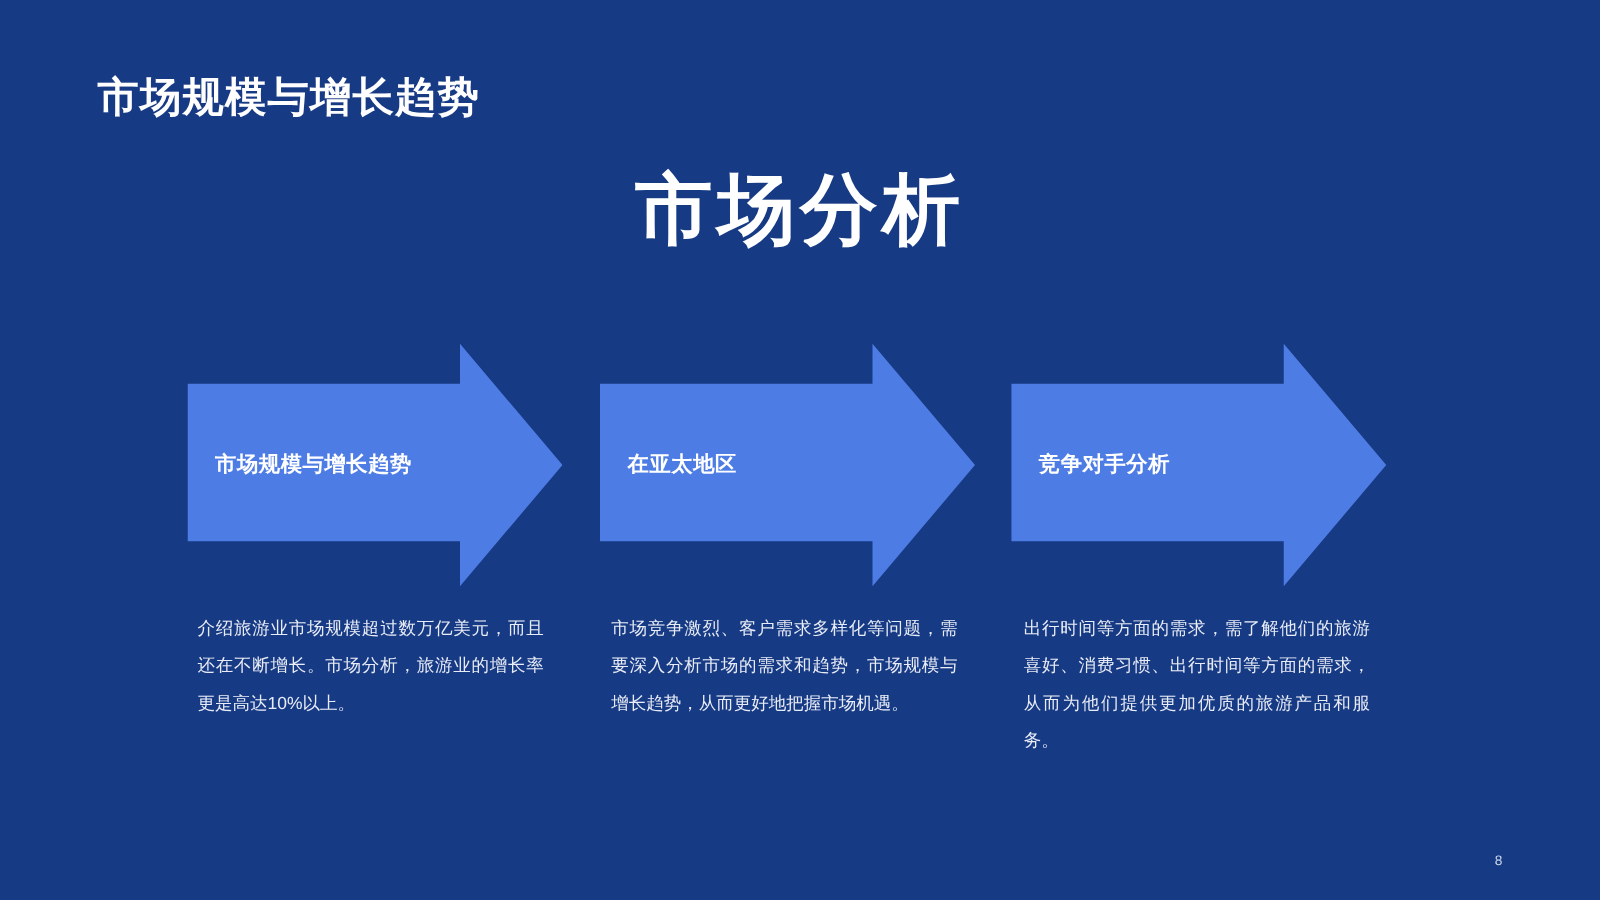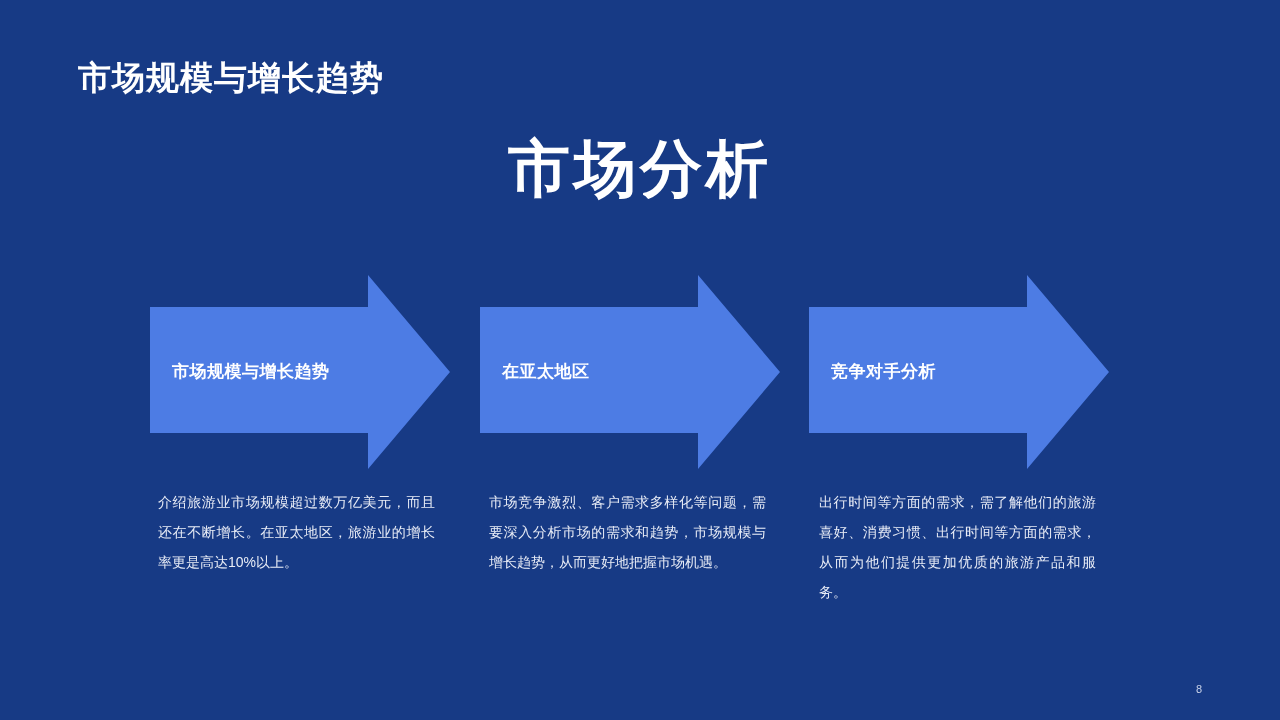--- a/index.html
+++ b/index.html
@@ -150,20 +150,20 @@
     <div class="arrow-step step-3">
       <svg class="arrow-shape" viewBox="0 0 300 200" preserveAspectRatio="none">
         <polygon points="0,35 218,35 218,3 300,100 218,197 218,161 0,161" fill="#4d7ce4"></polygon>
       </svg>
       <div class="arrow-label">竞争对手分析</div>
     </div>
 
   </div>
 
   <div id="desc-row">
-    <div class="desc-block col-1">介绍旅游业市场规模超过数万亿美元，而且还在不断增长。在亚太地区，旅游业的增长率更是高达10%以上。</div>
+    <div class="desc-block col-1">介绍旅游业市场规模超过数万亿美元，而且还在不断增长。市场分析，旅游业的增长率更是高达10%以上。</div>
     <div class="desc-block col-2">市场竞争激烈、客户需求多样化等问题，需要深入分析市场的需求和趋势，市场规模与增长趋势，从而更好地把握市场机遇。</div>
     <div class="desc-block col-3">出行时间等方面的需求，需了解他们的旅游喜好、消费习惯、出行时间等方面的需求，从而为他们提供更加优质的旅游产品和服务。</div>
   </div>
 
   <div id="page-number">8</div>
 
 </div>
 
 </body></html>

